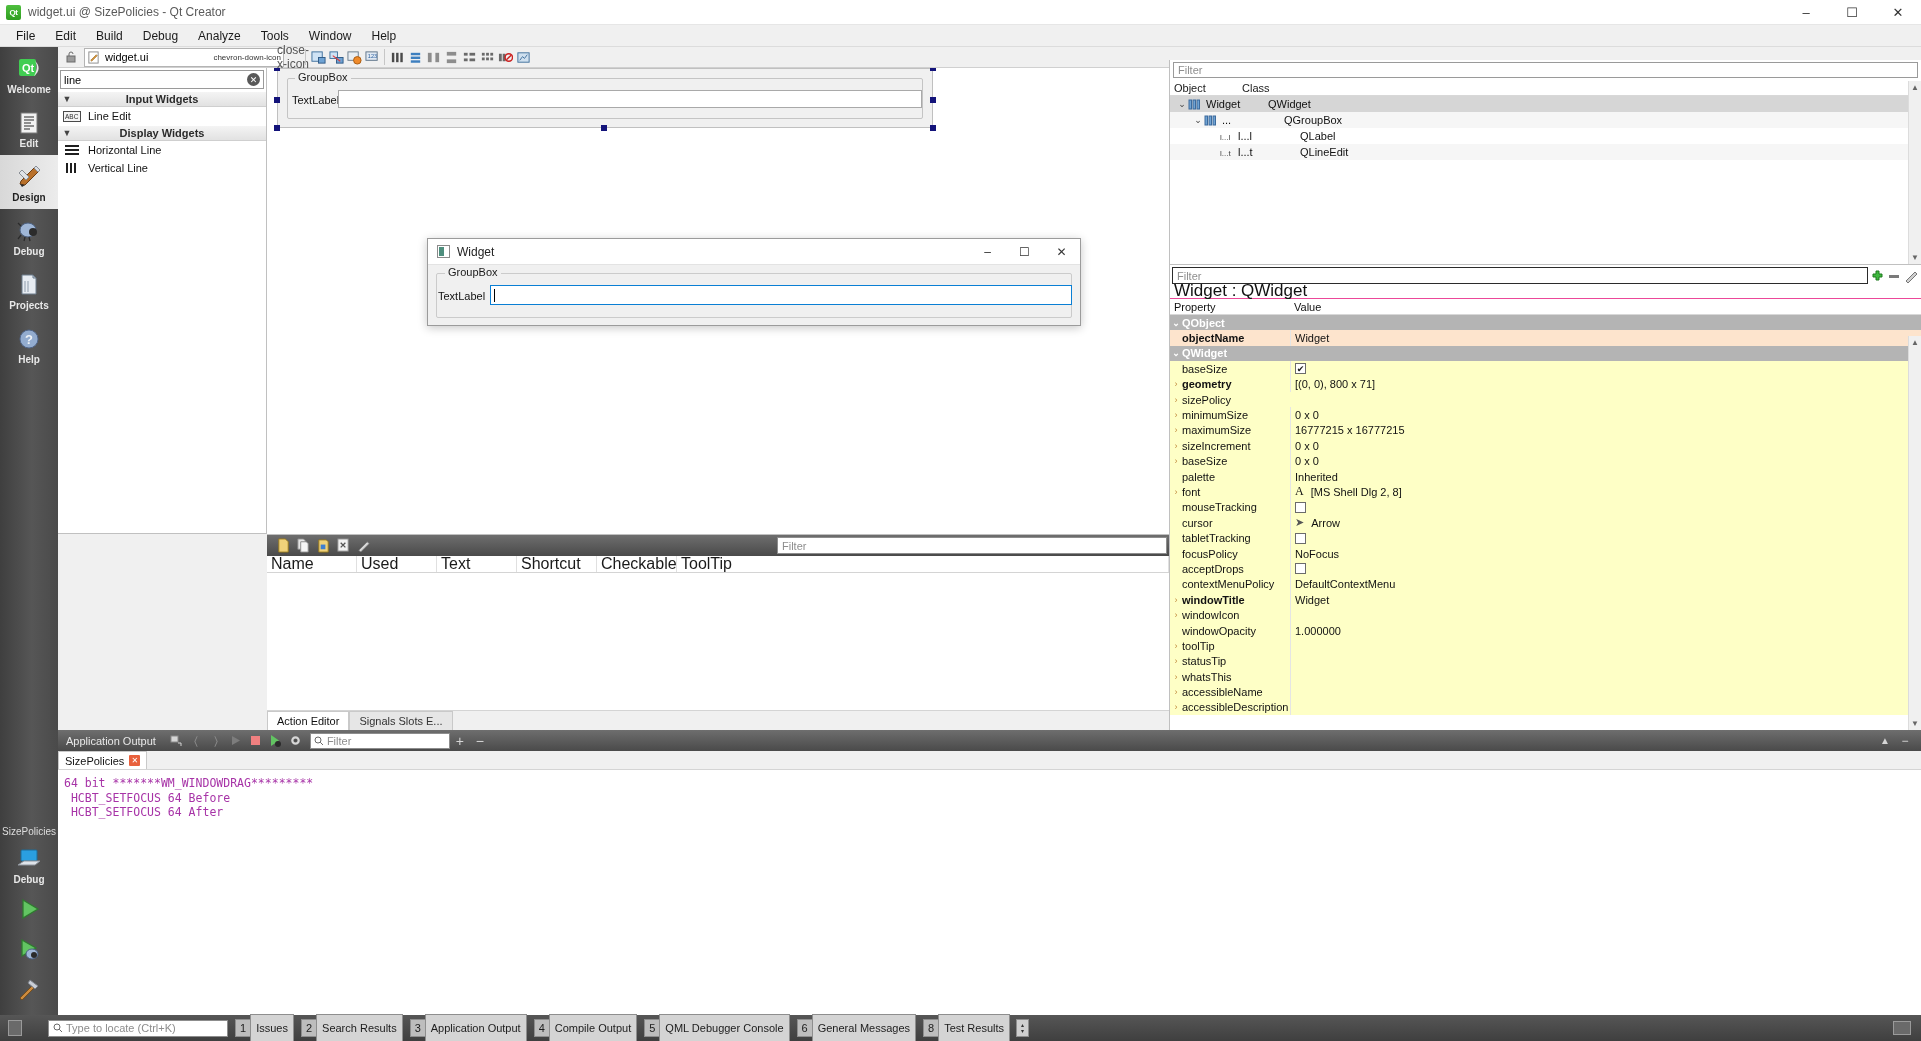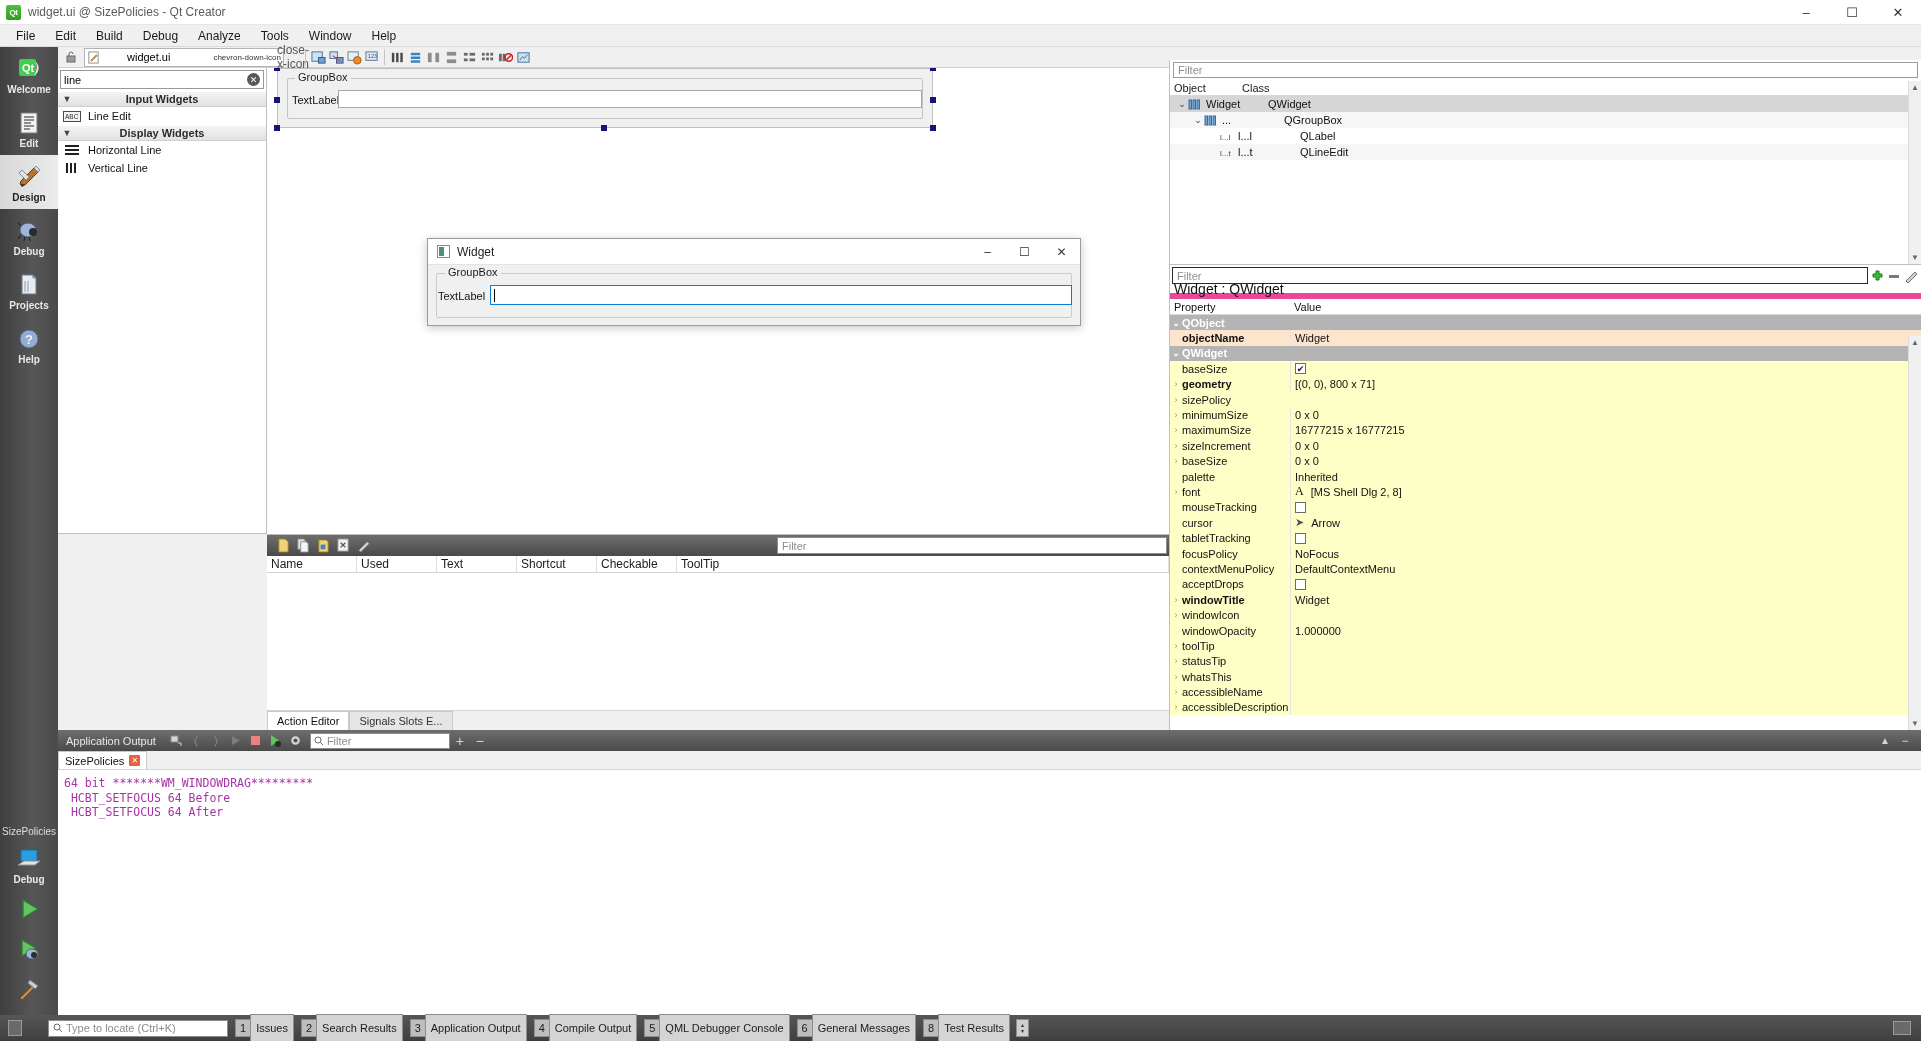--- a/index.html
+++ b/index.html
@@ -63,21 +63,21 @@
 
   
   .doctoolbar {
     position: absolute; left: 58px; top: 47px; width: 1863px; height: 21px;
     background: #f0f0f0; display: flex; align-items: center;
     border-bottom: 1px solid #d0d0d0;
   }
   .docbox {
     display: flex; align-items: center; height: 19px; margin-left: 6px;
     min-width: 200px; background: #fff; border: 1px solid #b4b4b4;
-    padding: 0 2px; font-size: 11px; gap: 22px;
+    padding: 0 2px; font-size: 11px;
   }
   .tbtn { width: 18px; height: 18px; display:flex; align-items:center; justify-content:center; }
   .tbsep { width: 1px; height: 16px; background: #c6c6c6; margin: 0 3px; }
 
   
   .widgetbox {
     position: absolute; left: 58px; top: 68px; width: 209px; height: 466px;
     background: #fff; border-right: 1px solid #c0c0c0;
     border-bottom: 1px solid #c0c0c0;
   }
@@ -179,21 +179,21 @@
     display: flex; align-items: center; padding-left: 6px;
   }
   .abtn { width: 20px; height: 18px; display:flex; align-items:center; justify-content:center; }
   .actfilter {
     margin-left: auto; margin-right: 2px; width: 390px; height: 17px;
     background: #fff; border: 1px solid #8d8d8d; font-size: 11px;
     display: flex; align-items: center; padding-left: 4px; color: #8d8d8d;
   }
   .acthead {
     height: 17px; display: flex; background: #fff;
-    border-bottom: 1px solid #d4d4d4; font-size: 12px; color: #1a1a1a;
+    border-bottom: 1px solid #d4d4d4; font-size: 16px; color: #1a1a1a;
   }
   .acthead div { border-right: 1px solid #e0e0e0; padding-left: 4px; display:flex; align-items:center; }
   .acttabs {
     position: absolute; left: 0; bottom: 0; width: 902px; height: 20px;
     display: flex; align-items: flex-end; background: #f0f0f0;
     border-top: 1px solid #d4d4d4;
   }
   .acttab {
     height: 19px; padding: 0 9px; font-size: 11px; display: flex; align-items: center;
     background: #e6e6e6; border: 1px solid #c9c9c9; border-bottom: none; color: #333;
@@ -235,22 +235,22 @@
     position: absolute; left: 1169px; top: 264px; width: 752px; height: 466px;
     background: #fff; border-left: 1px solid #c0c0c0; border-top: 1px solid #c0c0c0;
   }
   .propfilterrow { height: 19px; display: flex; align-items: center; padding: 2px 2px 0 2px; }
   .propfilter {
     flex: 1; height: 17px; background: #fff; border: 1px solid #2b2b2b;
     display: flex; align-items: center; padding-left: 4px; font-size: 11px; color: #8e8e8e;
   }
   .propfbtn { width: 17px; height: 17px; display:flex; align-items:center; justify-content:center; }
   .propsubject {
-    height: 15px; font-size: 14px; color: #111; padding-left: 4px;
-    display: flex; align-items: center; border-bottom: 6px solid #ec4899;
+    height: 15px; font-size: 17px; color: #111; padding-left: 4px;
+    display: flex; align-items: center; border-bottom: 1px solid #ec4899;
   }
   .prophead {
     height: 16px; display: flex; font-size: 11px; color: #111;
     border-bottom: 1px solid #d8d8d8;
   }
   .prophead div { padding-left: 4px; display: flex; align-items: center; }
   .prow { height: 15.4px; display: flex; align-items: center; font-size: 11px; color: #111; }
   .prow.group { background: #b4b4b4; font-weight: bold; color: #fff; }
   .prow.group .pname { font-weight: bold; color: #fff; }
   .prow.yellow { background: #feffc6; }
@@ -896,30 +896,30 @@
         </div>
         <div class="prow yellow">
           <span class="pexp"></span>
           <span class="pname">focusPolicy</span>
           <span class="pval">
             <span>NoFocus</span>
           </span>
         </div>
         <div class="prow yellow">
           <span class="pexp"></span>
+          <span class="pname">acceptDrops</span>
+          <span class="pval">
+            <span class="chk"></span>
+          </span>
+        </div>
+        <div class="prow yellow">
+          <span class="pexp"></span>
           <span class="pname">contextMenuPolicy</span>
           <span class="pval">
             <span>DefaultContextMenu</span>
-          </span>
-        </div>
-        <div class="prow yellow">
-          <span class="pexp"></span>
-          <span class="pname">acceptDrops</span>
-          <span class="pval">
-            <span class="chk"></span>
           </span>
         </div>
         <div class="prow yellow">
           <span class="pexp">›</span>
           <span class="pname b">windowTitle</span>
           <span class="pval">
             <span>Widget</span>
           </span>
         </div>
         <div class="prow yellow">

